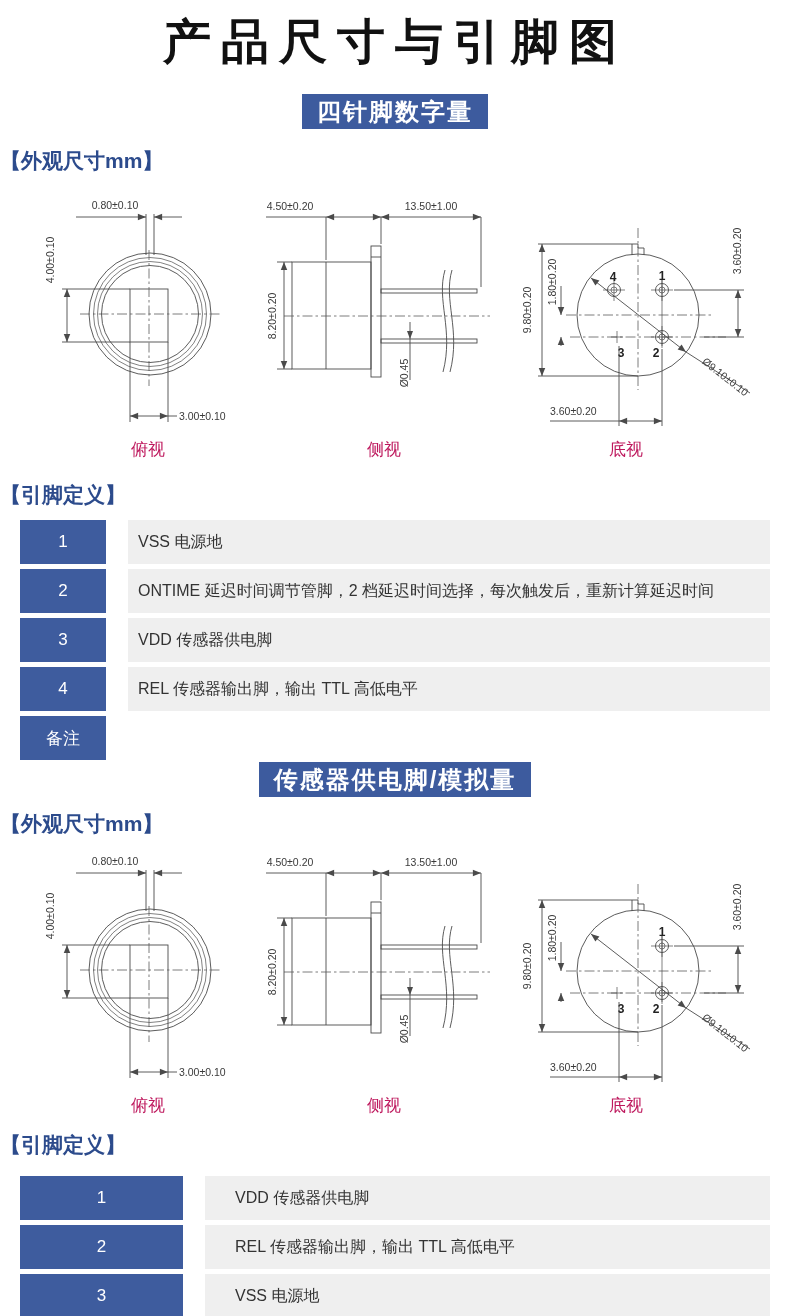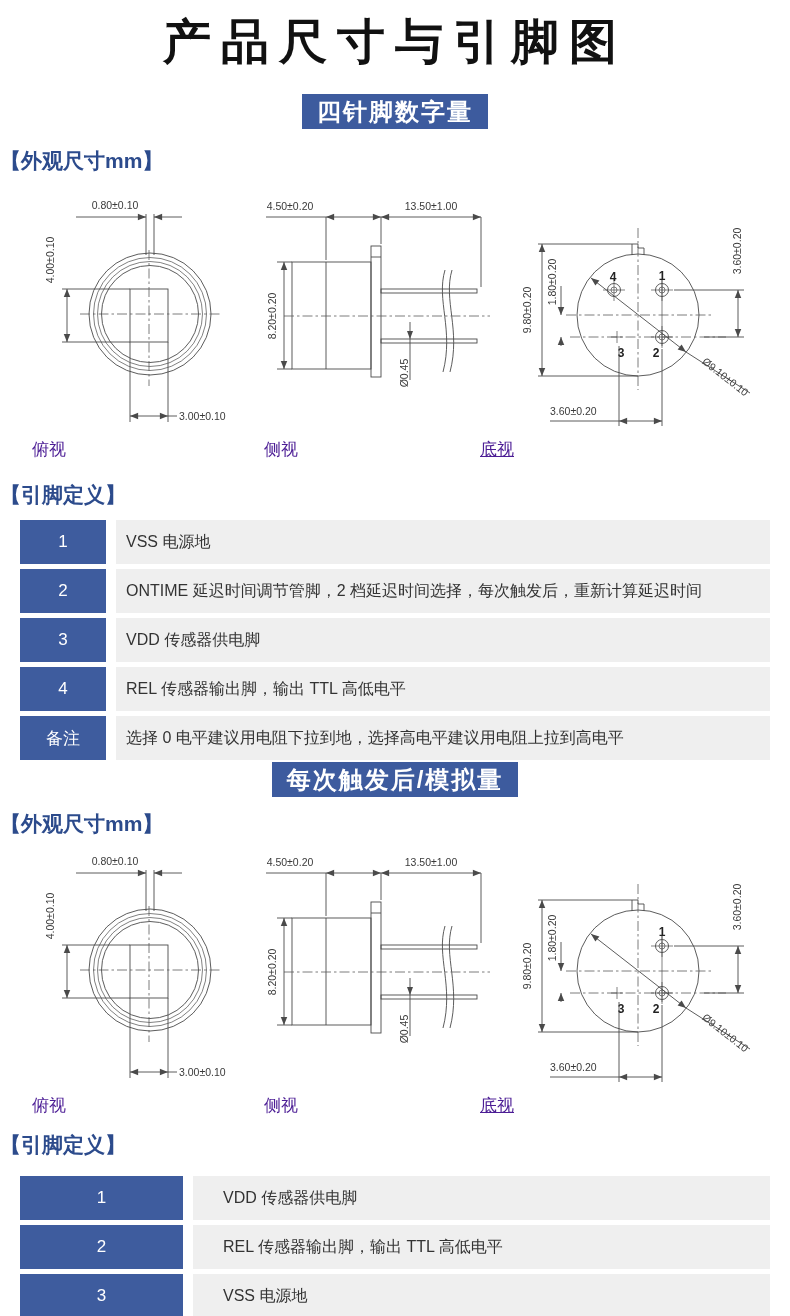--- a/index.html
+++ b/index.html
@@ -12,29 +12,29 @@
        font-family:"Liberation Sans",sans-serif;color:#222;}
   h1.title{margin:14px 0 0;text-align:center;font-size:48px;line-height:56px;
        font-weight:bold;letter-spacing:10px;color:#111;}
   .badge-row{text-align:center;margin-top:24px;}
   .badge{display:inline-block;background:var(--badge-blue);color:#fff;
        font-size:24px;line-height:27px;font-weight:bold;padding:4px 15px;letter-spacing:2px;}
   .subhead{margin:19px 0 0;text-align:left;font-size:21px;line-height:26px;
        font-weight:bold;color:var(--header-text-blue);}
   .drawings{display:flex;align-items:flex-start;padding-left:32px;margin-top:20px;}
   figure.fig{margin:0;}
-  figure.fig figcaption{margin-top:6px;font-size:17px;line-height:20px;color:#4c1d95;}
-  .fig-bottom figcaption{transform:translateX(-24px);text-decoration:underline;}
+  figure.fig figcaption{margin-top:6px;text-align:center;font-size:17px;line-height:20px;color:#be185d;}
+  .fig-bottom figcaption{transform:translateX(-24px);}
   .pin-head{margin-top:22px;}
   .pin-table{margin:12px 20px 0;}
   .pin-row{display:flex;height:44px;}
   .pin-row + .pin-row{margin-top:5px;}
   .pin-num{width:86px;background:var(--pin-cell-blue);color:#fff;font-size:17px;
        display:flex;align-items:center;justify-content:center;flex:none;}
-  .pin-desc{flex:1;background:var(--row-gray);margin-left:10px;display:flex;
+  .pin-desc{flex:1;background:var(--row-gray);margin-left:22px;display:flex;
        align-items:center;padding-left:10px;font-size:16px;color:#333;}
   .three-pin .pin-num{width:163px;}
   .three-pin .pin-desc{padding-left:30px;}
   .s2 .badge-row{margin-top:2px;}
   .s2 .subhead{margin-top:14px;}
   .s2 .drawings{margin-top:13px;}
   .s2 .pin-head{margin-top:16px;}
   .s2 .pin-table{margin-top:18px;}
   svg .ln{fill:none;stroke:var(--line-gray);stroke-width:0.9;}
   svg .cl{fill:none;stroke:#5a5a5a;stroke-width:0.8;stroke-dasharray:10 3 2.5 3;}
@@ -179,28 +179,27 @@
     <div class="pin-row">
       <div class="pin-num">3</div>
       <div class="pin-desc">VDD 传感器供电脚</div>
     </div>
     <div class="pin-row">
       <div class="pin-num">4</div>
       <div class="pin-desc">REL 传感器输出脚，输出 TTL 高低电平</div>
     </div>
     <div class="pin-row">
       <div class="pin-num">备注</div>
-      <div class="pin-desc">选择 0 电平建议用电阻下拉到地，选择高电平建议用电阻上拉到高电平</div>
     </div>
   </div>
 </section>
 
 <section class="s2">
   <div class="badge-row">
-    <span class="badge">每次触发后/模拟量</span>
+    <span class="badge">传感器供电脚/模拟量</span>
   </div>
   <h2 class="subhead">【外观尺寸mm】</h2>
 
   <div class="drawings">
 
     <figure class="fig">
       <svg width="232" height="236" viewBox="0 0 232 236">
         <circle class="ln" cx="118" cy="120" r="61"></circle>
         <circle class="th" cx="118" cy="120" r="56.5"></circle>
         <circle class="th" cx="118" cy="120" r="52.5"></circle>

